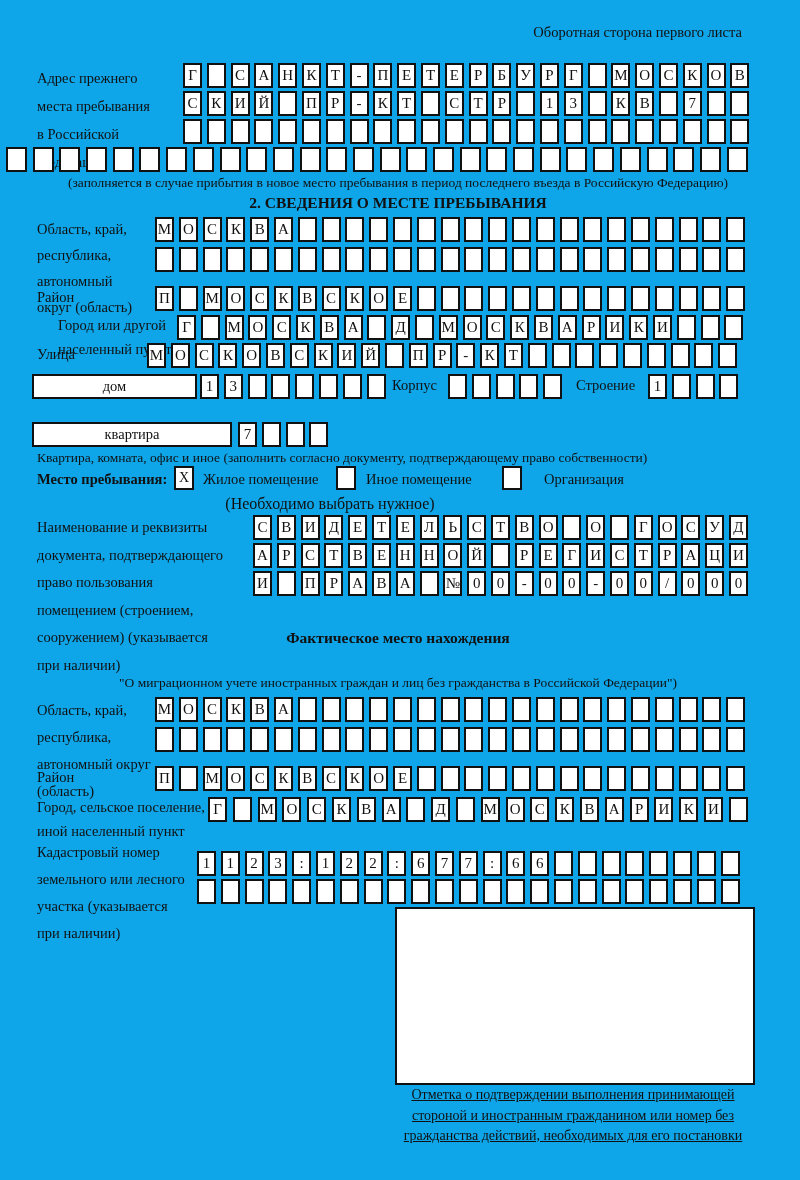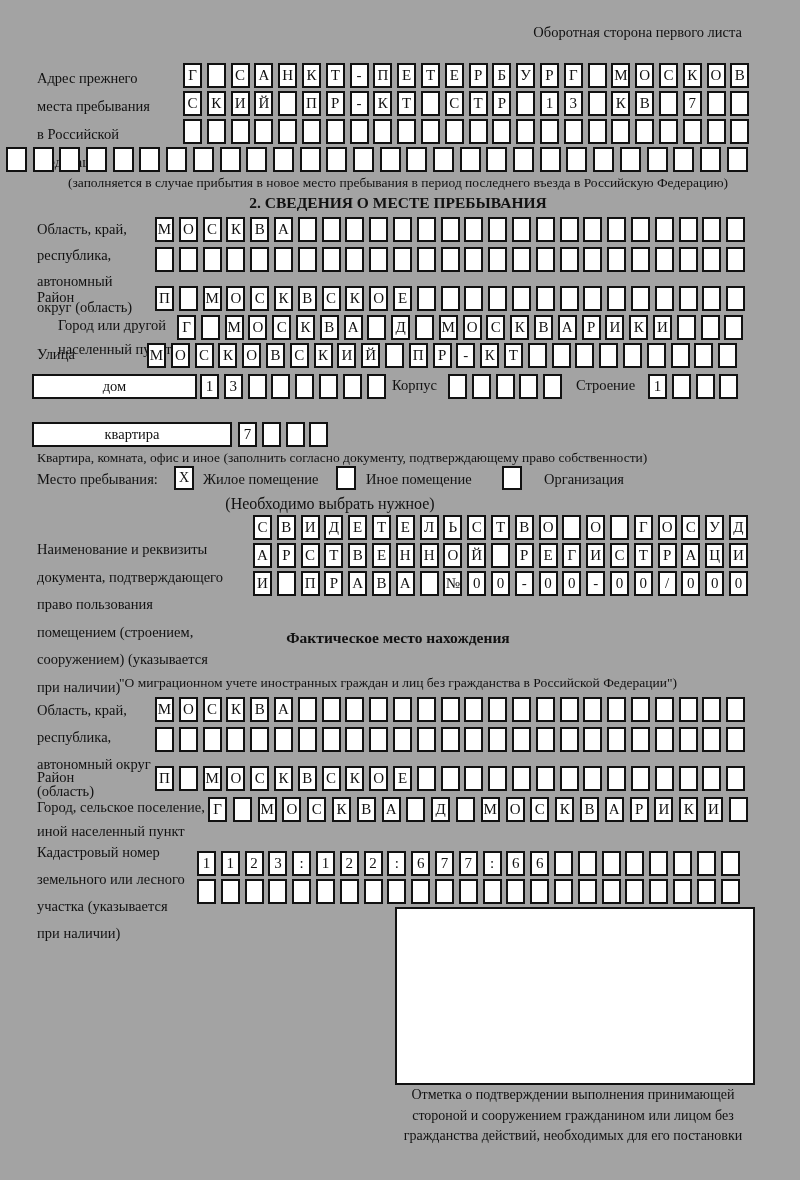--- a/index.html
+++ b/index.html
@@ -1,62 +1,62 @@
 <!DOCTYPE html>
 <html><head>
 <meta charset="utf-8">
 <style>
   html,body{margin:0;padding:0;background:#fff;}
-  .page{position:relative;width:800px;height:1180px;background:#a3a3a3;overflow:hidden;
+  .page{position:relative;width:800px;height:1180px;background:#0ea5e9;overflow:hidden;
         font-family:"Liberation Serif", serif;color:#111;}
   .abs{position:absolute;}
   .lbl{position:absolute;font-size:14.5px;}
   .cap{position:absolute;font-size:13.5px;}
   .ctr{left:0;width:796px;text-align:center;}
   .bold{font-weight:bold;}
   
   .box-row{position:absolute;display:flex;}
   .cbox{display:inline-flex;align-items:center;justify-content:center;
         width:19px;height:25px;box-sizing:border-box;border:2px solid #111;
         margin-right:4.8px;font-size:15px;background:#fff;}
   .wbox{position:absolute;height:25px;box-sizing:border-box;border:2px solid #111;
         display:flex;align-items:center;justify-content:center;font-size:14.5px;background:#fff;}
   .seg-label{position:absolute;font-size:14.5px;}
   
   #lbl-prev{left:37px;top:64px;line-height:28px;}
   #lbl-region{left:37px;top:216px;line-height:26px;}
   #lbl-district{left:37px;top:289px;}
   #lbl-city{left:37px;top:313px;line-height:24px;margin-left:21px;}
   #lbl-street{left:37px;top:346px;}
-  #lbl-doc{left:37px;top:536px;line-height:27.5px;}
+  #lbl-doc{left:37px;top:514px;line-height:27.5px;}
   #lbl-fregion{left:37px;top:697px;line-height:27px;}
   #lbl-fdistrict{left:37px;top:769px;}
   #lbl-fcity{left:37px;top:795px;line-height:24px;}
   #lbl-cad{left:37px;top:839px;line-height:27px;}
   
   #note-top{top:24px;right:58px;font-size:14.5px;position:absolute;}
   #cap-entry{top:175px;}
   #sec2-title{top:194px;font-size:15.5px;}
   #cap-house{left:37px;top:404px;}
   #cap-flat{left:37px;top:450px;}
   #fact-title{top:629px;font-size:15.5px;}
   #fact-cap1{top:655px;font-size:13.5px;}
   #fact-cap2{top:675px;font-size:13.5px;}
   #stay-note{left:130px;top:495px;width:400px;text-align:center;font-size:16px;}
   
   .stay-txt{position:absolute;top:471px;font-size:14.5px;}
   .cb{position:absolute;top:466px;width:20px;height:24px;box-sizing:border-box;
       border:2px solid #111;text-align:center;font-size:14px;line-height:20px;background:#fff;}
-  #stay-label{left:37px;}
+  #stay-label{left:37px;font-weight:bold;}
   #cb1{left:174px;} #opt1{left:203px;}
   #cb2{left:336px;} #opt2{left:366px;}
   #cb3{left:502px;} #opt3{left:544px;}
   
   #stamp-box{left:395px;top:907px;width:356px;height:174px;border:2px solid #111;position:absolute;background:#fff;}
-  #stamp-cap{left:373px;top:1085px;width:400px;text-align:center;font-size:14px;line-height:20.5px;position:absolute;}
+  #stamp-cap{left:373px;top:1085px;width:400px;text-align:center;font-size:14px;line-height:20.5px;position:absolute;text-decoration:underline;}
 </style>
 </head>
 <body>
 
 <div class="page">
 
   <div id="note-top">Оборотная сторона первого листа</div>
 
   <div class="lbl" id="lbl-prev">
       <div>Адрес прежнего</div>
@@ -118,21 +118,21 @@
   <div class="lbl" id="lbl-cad">
       <div>Кадастровый номер</div>
       <div>земельного или лесного</div>
       <div>участка (указывается</div>
       <div>при наличии)</div>
     </div>
 
   <div id="stamp-box"></div>
   <div id="stamp-cap">
       <div>Отметка о подтверждении выполнения принимающей</div>
-      <div>стороной и сооружением гражданином или лицом без</div>
+      <div>стороной и иностранным гражданином или номер без</div>
       <div>гражданства действий, необходимых для его постановки</div>
     </div>
 
   <div id="boxes-layer">
       <div class="box-row" style="left: 183px; top: 63px;">
         <span class="cbox">Г</span>
         <span class="cbox"></span>
         <span class="cbox">С</span>
         <span class="cbox">А</span>
         <span class="cbox">Н</span>

